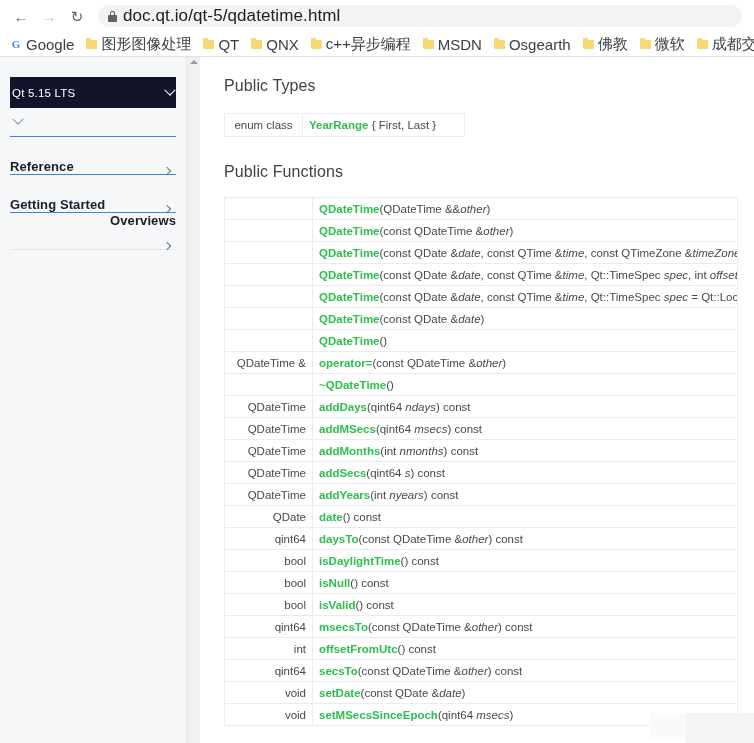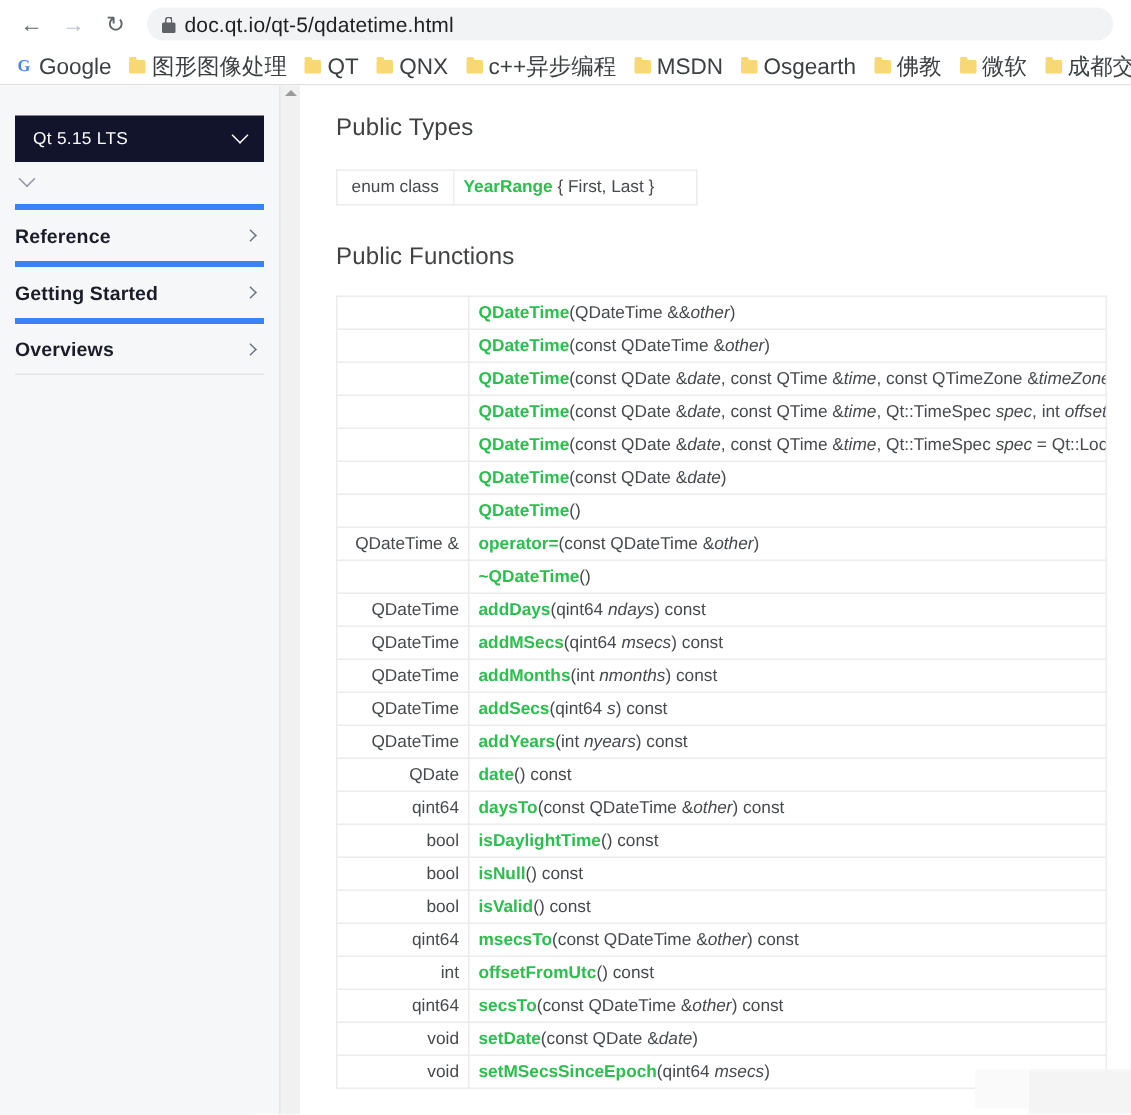--- a/index.html
+++ b/index.html
@@ -52,21 +52,21 @@
     background: #5f6368; border-radius: 1px;
   }
   #lock-icon .shackle {
     position: absolute; top: 0; left: 2px;
     width: 5px; height: 5px;
     border: 1.4px solid #5f6368;
     border-bottom: none;
     border-radius: 3px 3px 0 0;
   }
   #url-text {
-    font-size: 14px;
+    font-size: 17px;
     color: #202124;
     white-space: nowrap;
     letter-spacing: 0.1px;
   }
 
   #bookmarks-bar {
     height: 24px;
     display: flex;
     align-items: center;
     padding: 0 4px;
@@ -127,45 +127,45 @@
     padding: 10px 10px 0 10px;
     height: 100%;
   }
   #version-select {
     background: #11142b;
     color: #ffffff;
     height: 31px;
     display: flex;
     align-items: center;
     justify-content: space-between;
-    padding: 0 12px;
+    padding: 0 2px;
     margin-top: 10px;
   }
   #version-select .label { font-size: 11.5px; letter-spacing: 0.2px; }
   .chev-down {
     width: 8px; height: 8px;
     border-right: 1.5px solid currentColor;
     border-bottom: 1.5px solid currentColor;
     transform: rotate(45deg) translate(-2px,-2px);
   }
   #toggle-row {
     height: 28px;
     display: flex;
     align-items: center;
     color: #8f95a3;
     padding-left: 4px;
   }
   .sb-item {
-    border-top: 4px solid #3b82f6;
+    border-top: 1px solid #3b82f6;
     height: 38px;
     display: flex;
-    align-items: center;
+    align-items: flex-end;
     justify-content: space-between;
   }
-  .sb-item:last-of-type { border-bottom: 1px solid #e3e5e8; }
+  .sb-item:last-of-type { border-bottom: 1px solid #e3e5e8; flex-direction: column; }
   .sb-label {
     font-size: 13px;
     color: #1a1d29;
     font-weight: 600;
     letter-spacing: 0.1px;
   }
   .chev-right {
     width: 6px; height: 6px;
     border-right: 1.3px solid #6b7280;
     border-top: 1.3px solid #6b7280;

